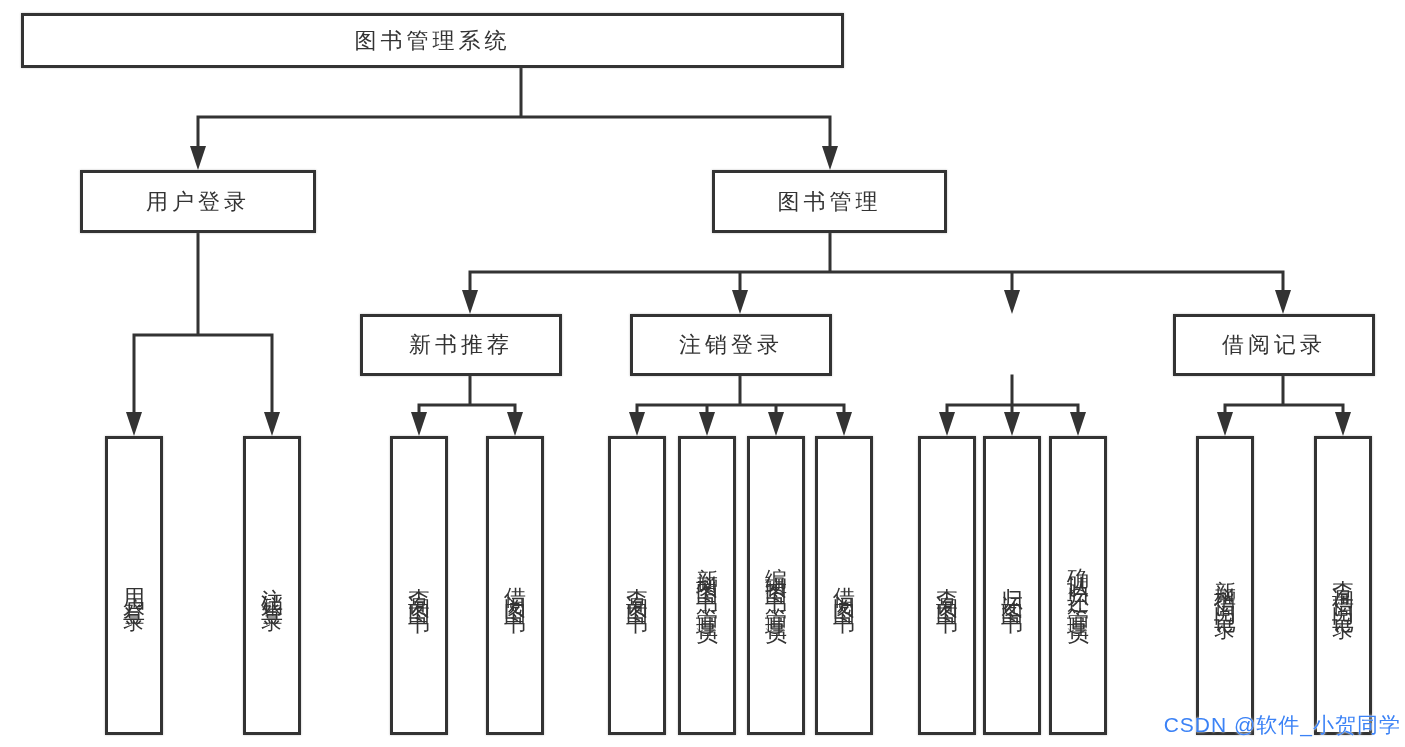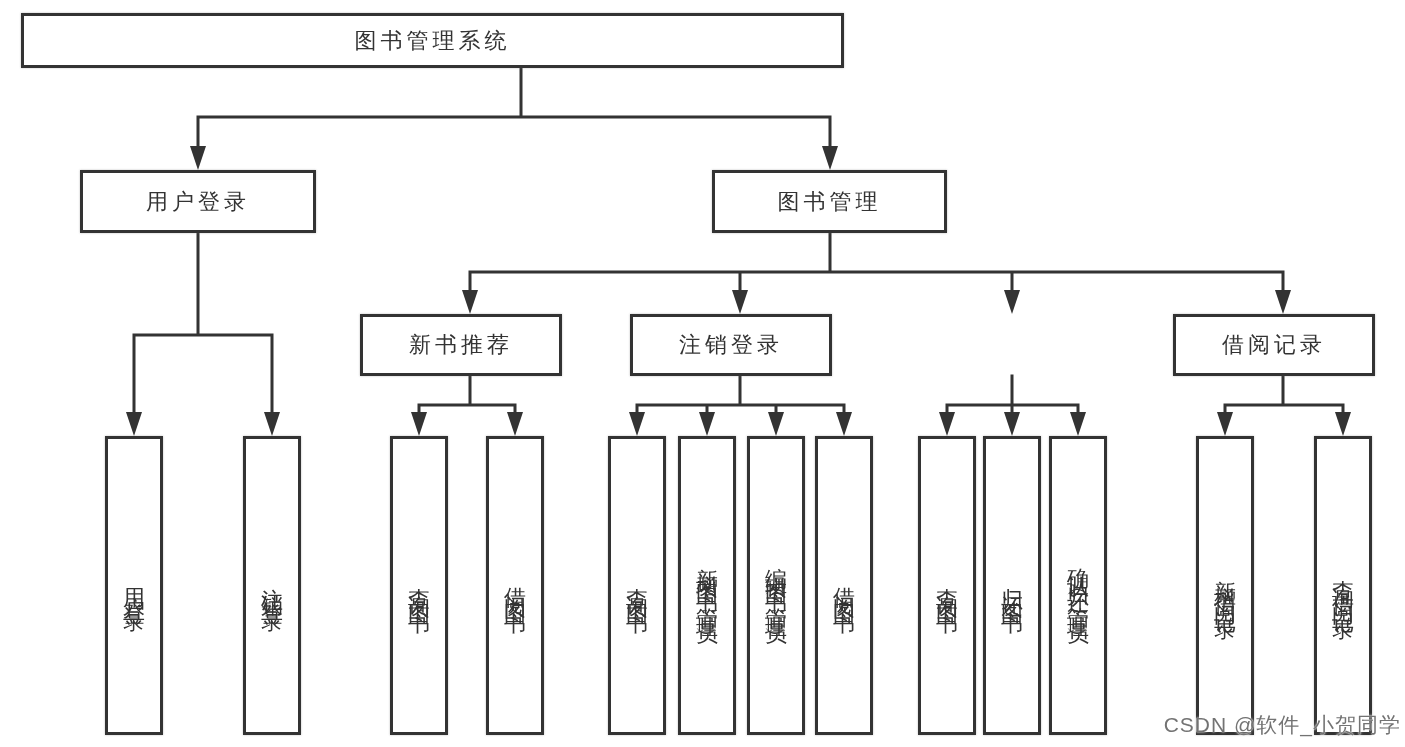--- a/index.html
+++ b/index.html
@@ -23,21 +23,21 @@
   .lvl2b{left:712px;top:170px;width:235px;height:63px;}
   .lvl3{top:314px;width:202px;height:62px;}
   .leaf{top:436px;width:58px;height:299px;}
   .leaf .vtxt{
     writing-mode:vertical-rl;text-orientation:mixed;line-height:1;
     font-size:22px;letter-spacing:8px;
   }
   .leaf .vtxt.v9{letter-spacing:8px;}
   .watermark{
     position:absolute;right:4px;bottom:8px;font-size:21px;letter-spacing:1px;
-    color:#737373;text-shadow:0 0 3px #ffffff, 0 0 1px #ffffff;white-space:nowrap;
+    color:#3b82f6;text-shadow:0 0 3px #ffffff, 0 0 1px #ffffff;white-space:nowrap;
   }
 </style>
 </head>
 <body>
 
 <div class="canvas">
 
   <svg class="wires" viewBox="0 0 1405 747">
 
     <path d="M521 68 L521 117 M198 117 L830 117 M198 117 L198 147 M830 117 L830 147"></path>

